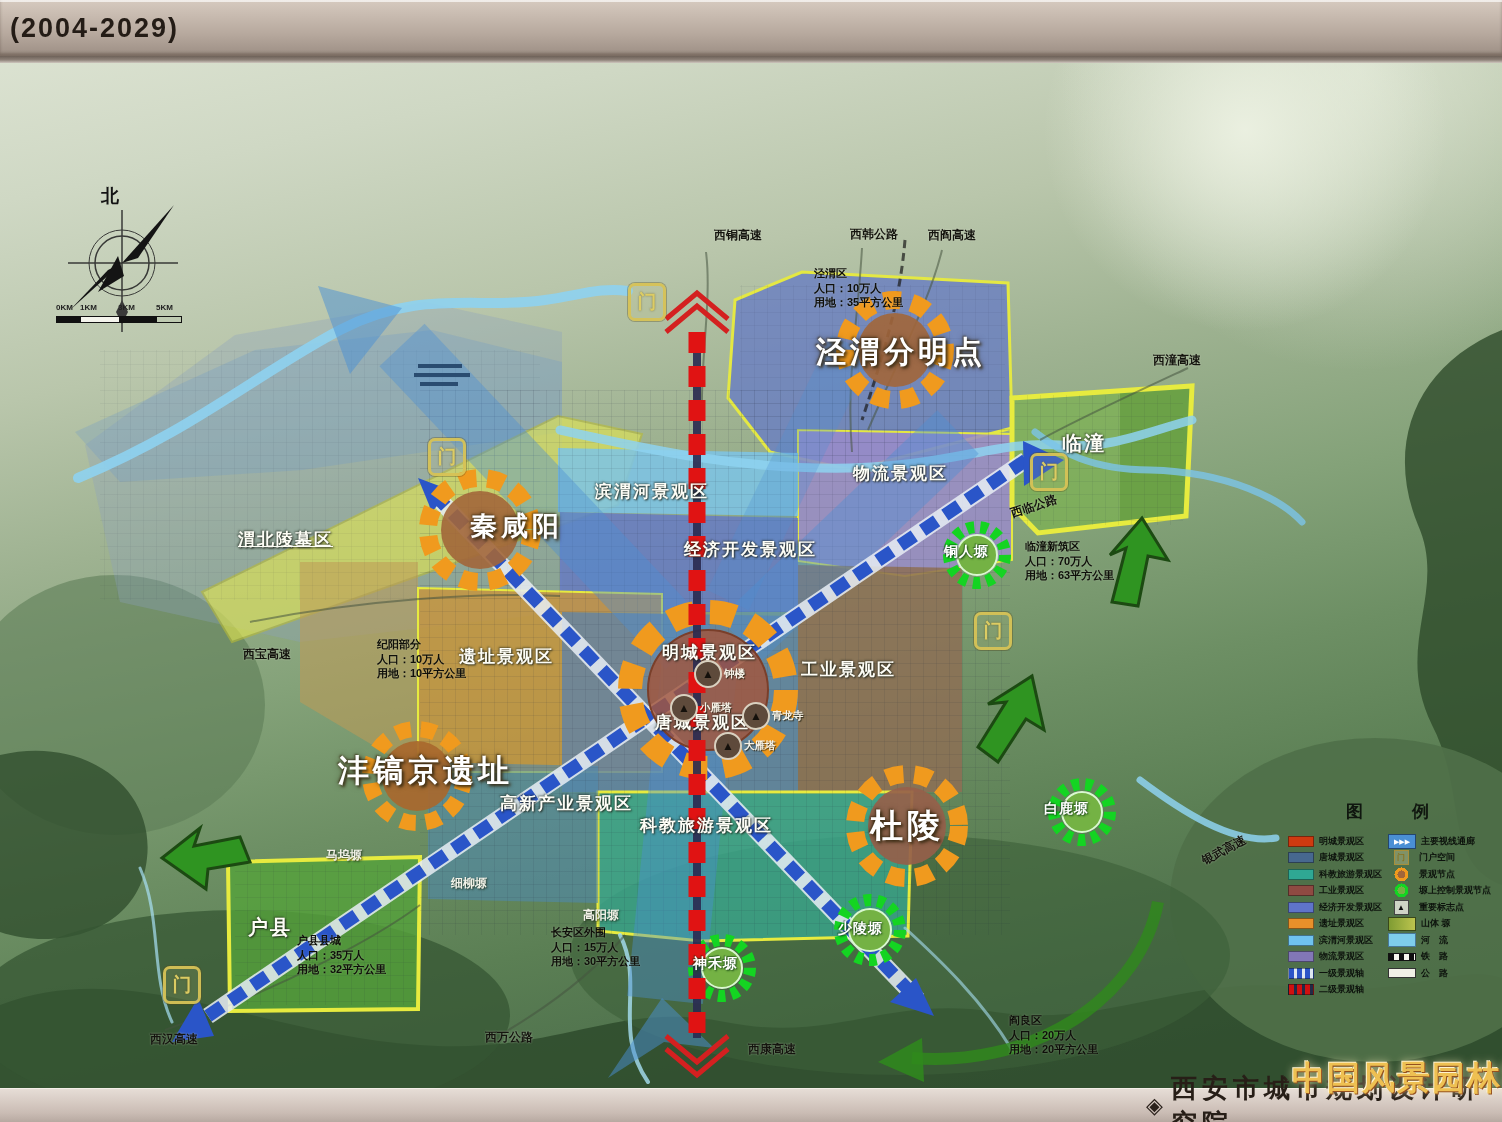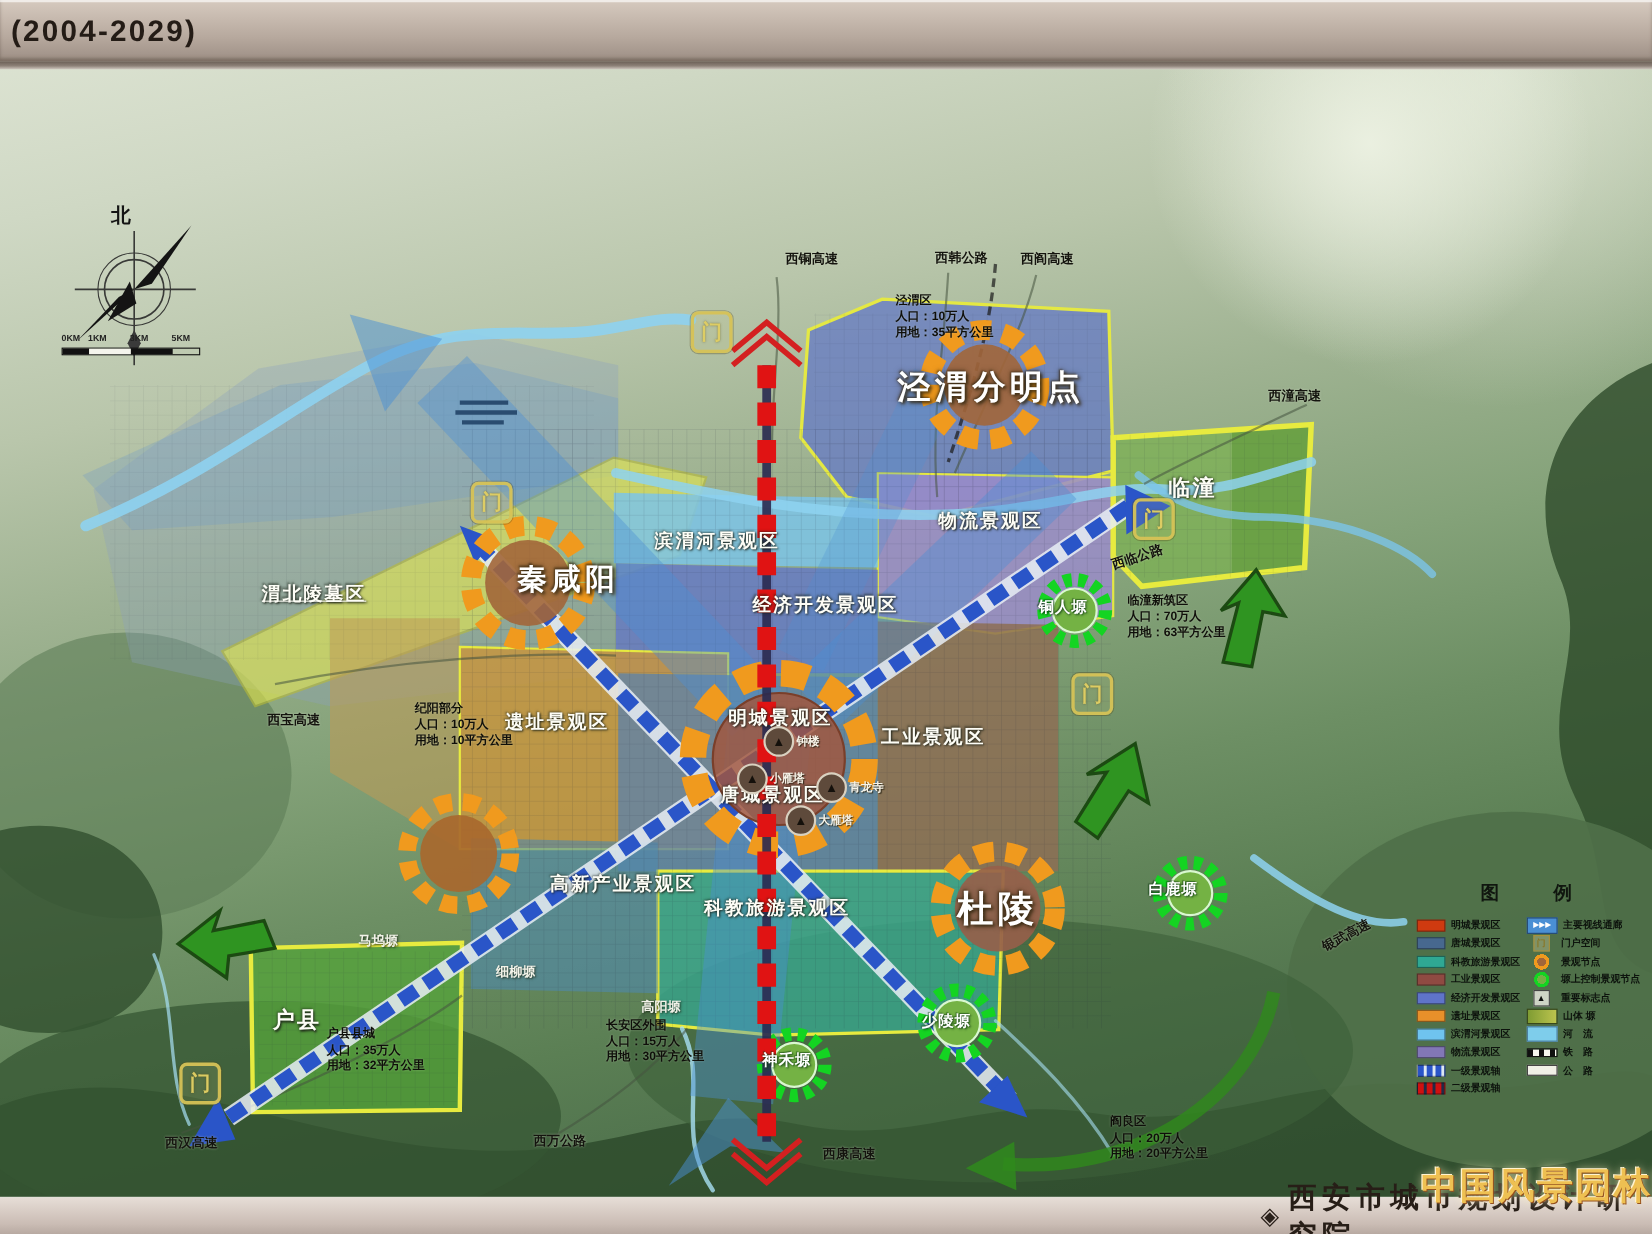--- a/index.html
+++ b/index.html
@@ -251,20 +251,21 @@
       <div class="lbl zone" style="left: 459px; top: 645px; font-size: 17px;">遗址景观区</div>
       <div class="lbl zone" style="left: 662px; top: 641px; font-size: 17px;">明城景观区</div>
       <div class="lbl zone" style="left: 655px; top: 711px; font-size: 17px;">唐城景观区</div>
       <div class="lbl zone" style="left: 801px; top: 658px; font-size: 17px;">工业景观区</div>
       <div class="lbl zone" style="left: 500px; top: 792px; font-size: 17px;">高新产业景观区</div>
       <div class="lbl zone" style="left: 640px; top: 814px; font-size: 17px;">科教旅游景观区</div>
       <div class="lbl zone" style="left: 1062px; top: 430px; font-size: 20px;">临潼</div>
       <div class="lbl zone" style="left: 248px; top: 914px; font-size: 20px;">户县</div>
       <div class="lbl node" style="left: 816px; top: 332px; font-size: 30px;">泾渭分明点</div>
       <div class="lbl node" style="left: 430px; top: 508px; font-size: 27px; margin-left: 40px;">秦咸阳</div>
+      <div class="lbl node" style="left: 338px; top: 750px; font-size: 31px;">沣镐京遗址</div>
       <div class="lbl node" style="left: 870px; top: 804px; font-size: 33px;">杜陵</div>
       <div class="lbl plateau" style="left: 944px; top: 543px;">铜人塬</div>
       <div class="lbl plateau" style="left: 1044px; top: 800px;">白鹿塬</div>
       <div class="lbl plateau" style="left: 838px; top: 920px;">少陵塬</div>
       <div class="lbl plateau" style="left: 693px; top: 955px;">神禾塬</div>
       <div class="lbl road" style="left: 714px; top: 227px;">西铜高速</div>
       <div class="lbl road" style="left: 850px; top: 226px;">西韩公路</div>
       <div class="lbl road" style="left: 928px; top: 227px;">西阎高速</div>
       <div class="lbl road" style="left: 1153px; top: 352px;">西潼高速</div>
       <div class="lbl road" style="left: 1010px; top: 498px; transform: rotate(-18deg);">西临公路</div>

